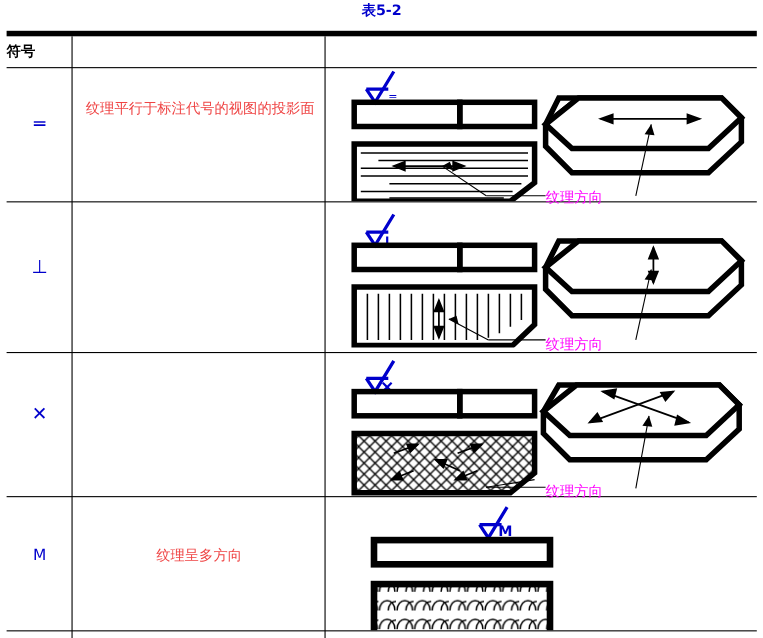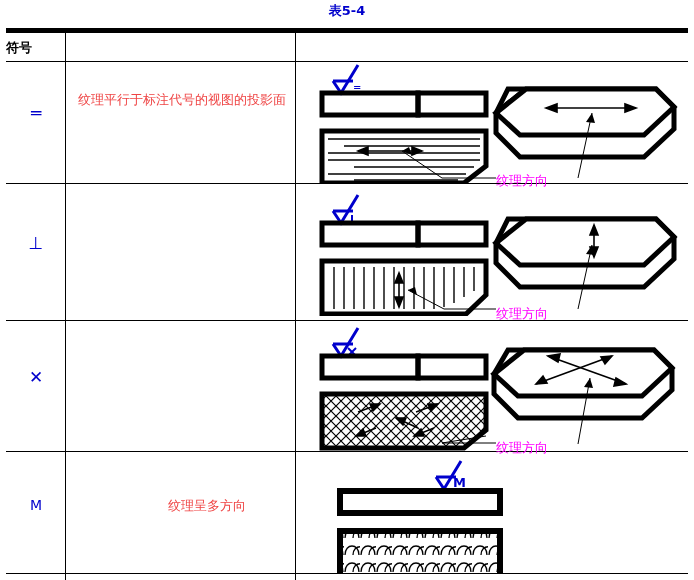--- a/index.html
+++ b/index.html
@@ -107,21 +107,21 @@
     position: absolute;
     color: #ff00ff;
     font-size: 13px;
     line-height: 15px;
     white-space: nowrap;
   }
 </style>
 </head>
 <body>
 
-<div id="table-title">表5-4</div>
+<div id="table-title">表5-2</div>
 
 <div id="lay-table">
 
   <div class="top-rule"></div>
   <div class="hrule" style="top:33px;"></div>
   <div class="hrule" style="top:155px;"></div>
   <div class="hrule" style="top:292px;"></div>
   <div class="hrule" style="top:423px;"></div>
   <div class="hrule" style="top:545px;"></div>
 
@@ -311,21 +311,21 @@
           <polygon points="252,30 262,36 264,28"></polygon>
         </g>
         <path d="M 282,118 L 294,52" stroke="#000000" stroke-width="1" fill="none"></path>
         <polygon points="294,52 288,61 297,62" fill="#000000"></polygon>
       </g>
     </svg>
   </div>
   <div class="lay-label" style="top:412px; left:490px;">纹理方向</div>
 
   <div class="sym-cell" style="top:468px; font-size:14px;">M</div>
-  <div class="desc-cell centered" style="top:468px;padding-left:26px;">纹理呈多方向</div>
+  <div class="desc-cell centered" style="top:468px;">纹理呈多方向</div>
 
   <div class="diagram" style="top:425px; height:120px;">
     <svg width="392" height="120" viewBox="0 0 392 120" xmlns="http://www.w3.org/2000/svg">
       <g stroke="#0000cc" fill="none" stroke-width="3">
         <path d="M 140,24 L 148,36 L 165,8"></path>
         <path d="M 140,24 L 160,24"></path>
       </g>
       <text x="157" y="34" fill="#0000cc" font-size="13" font-weight="bold" font-family="DejaVu Sans, sans-serif">M</text>
 
       <g stroke="#000000" fill="none" stroke-width="6">

